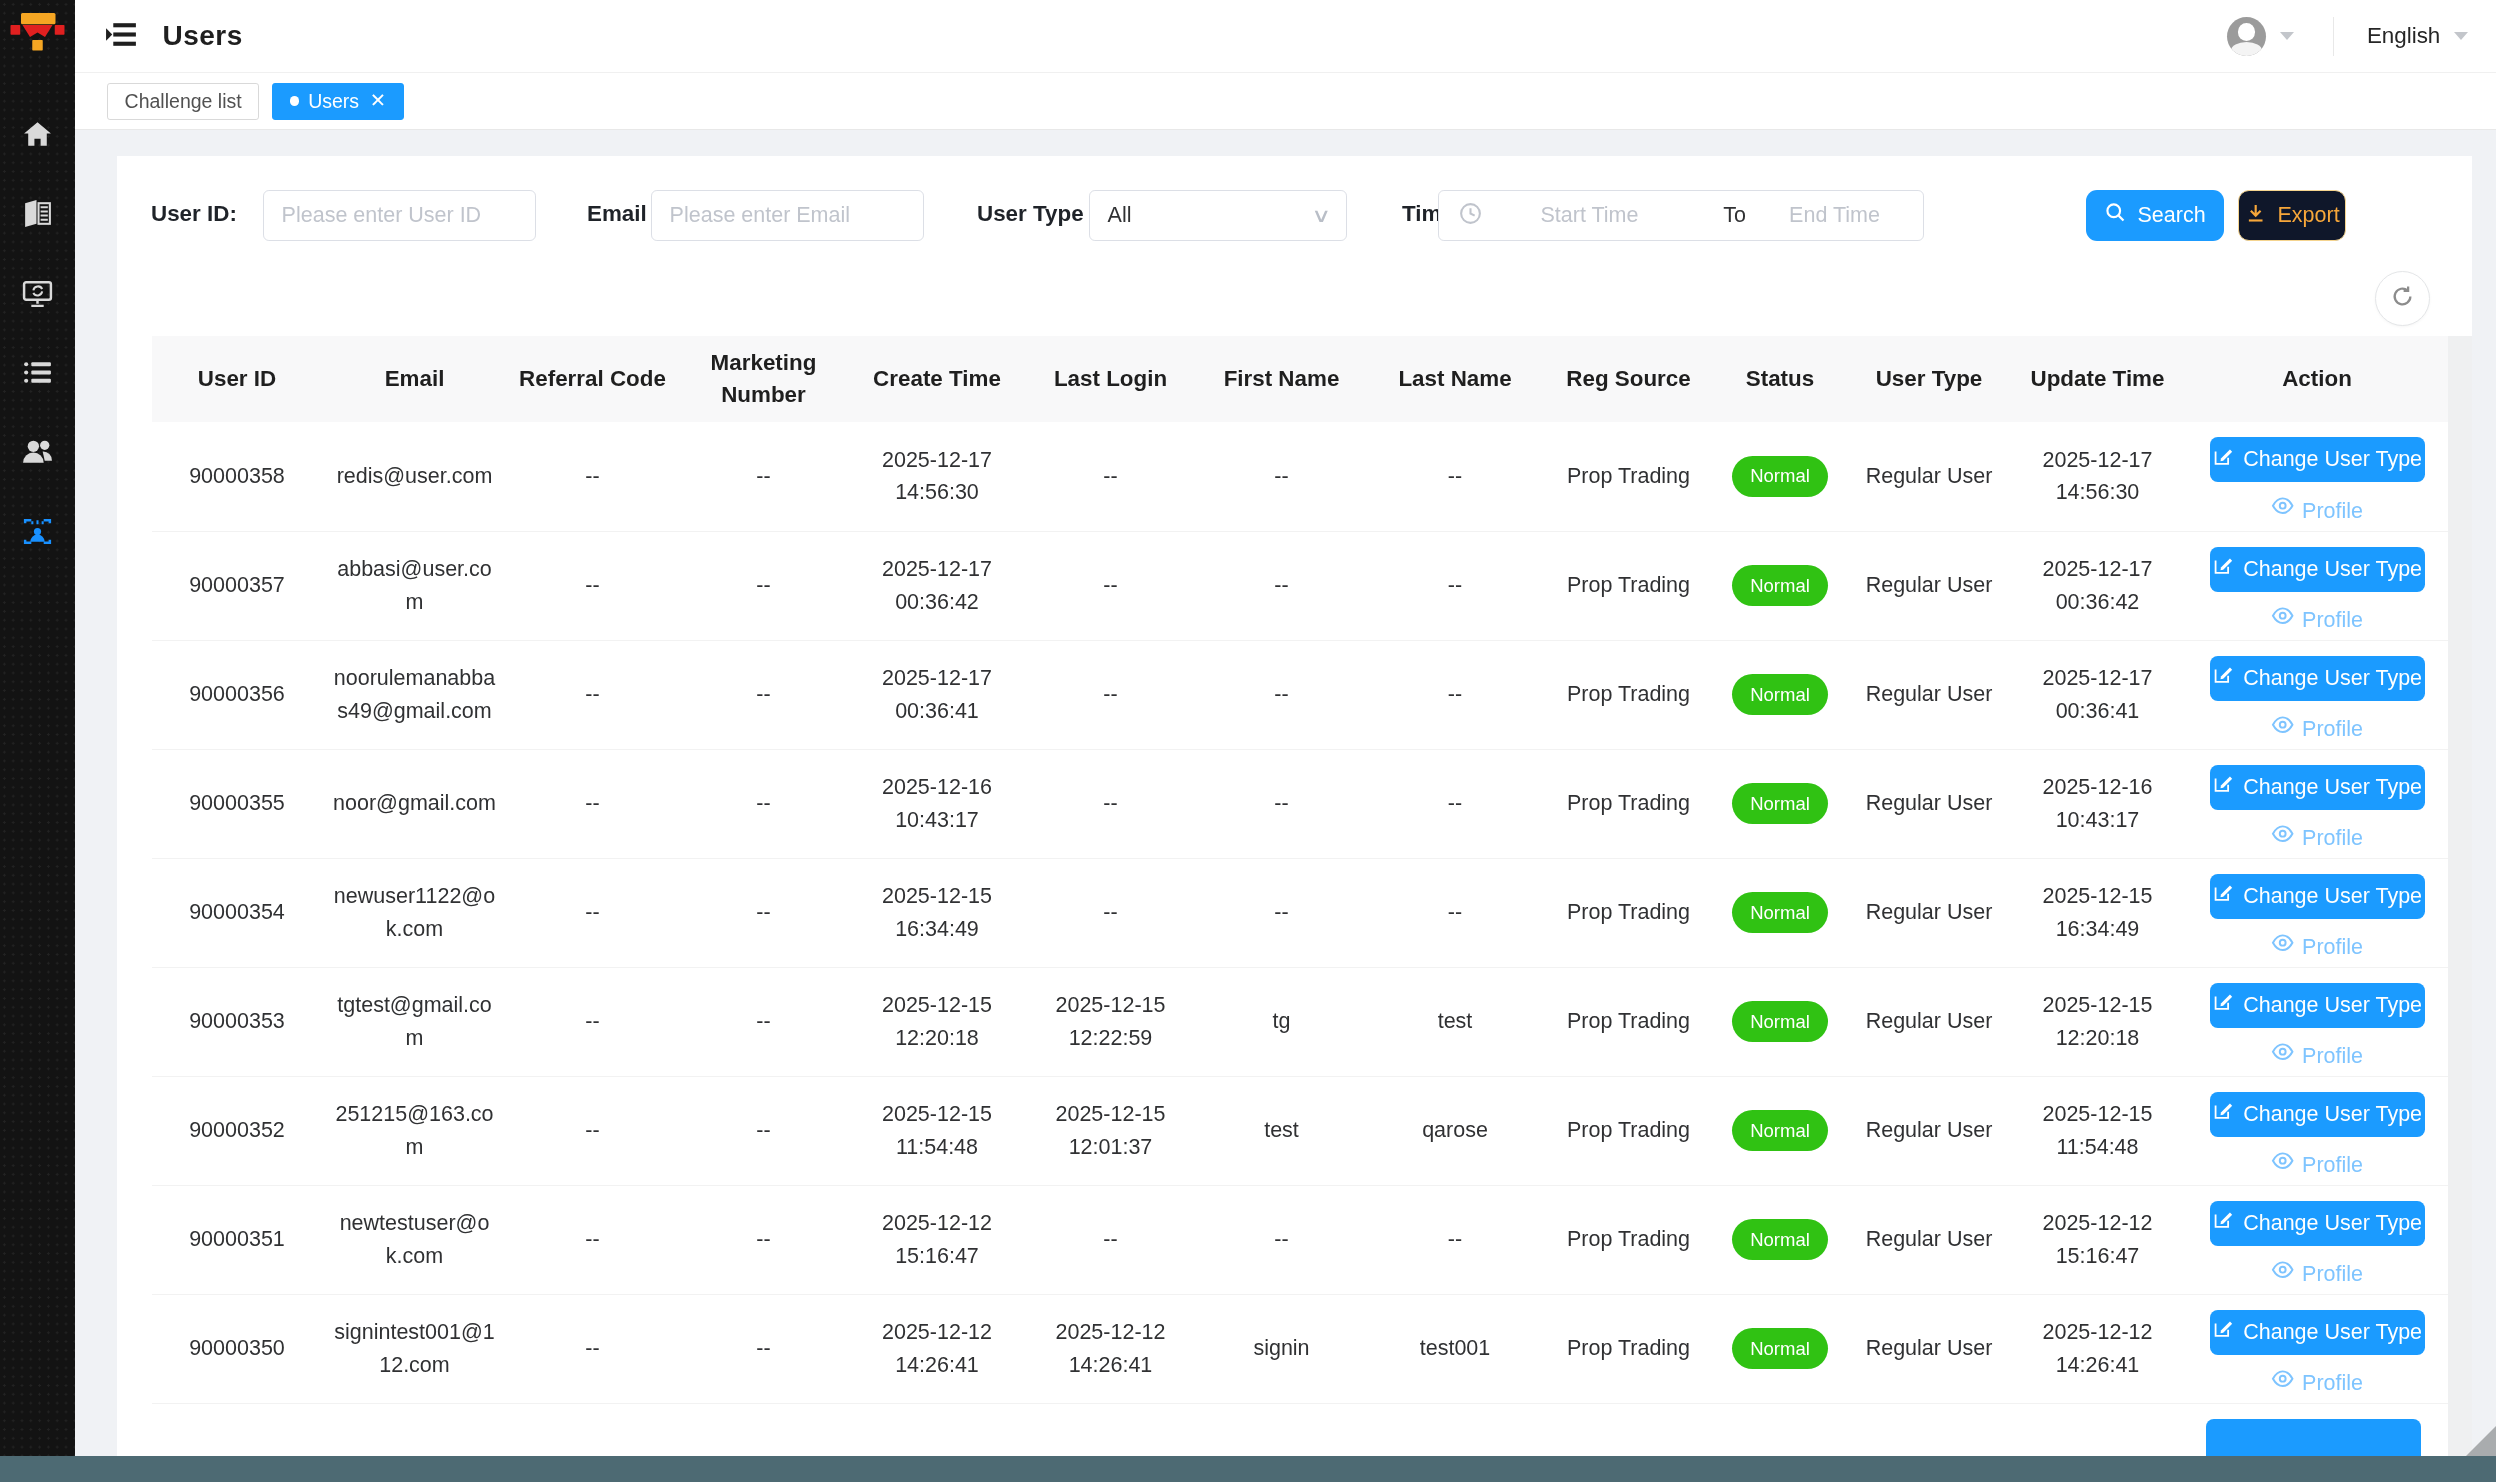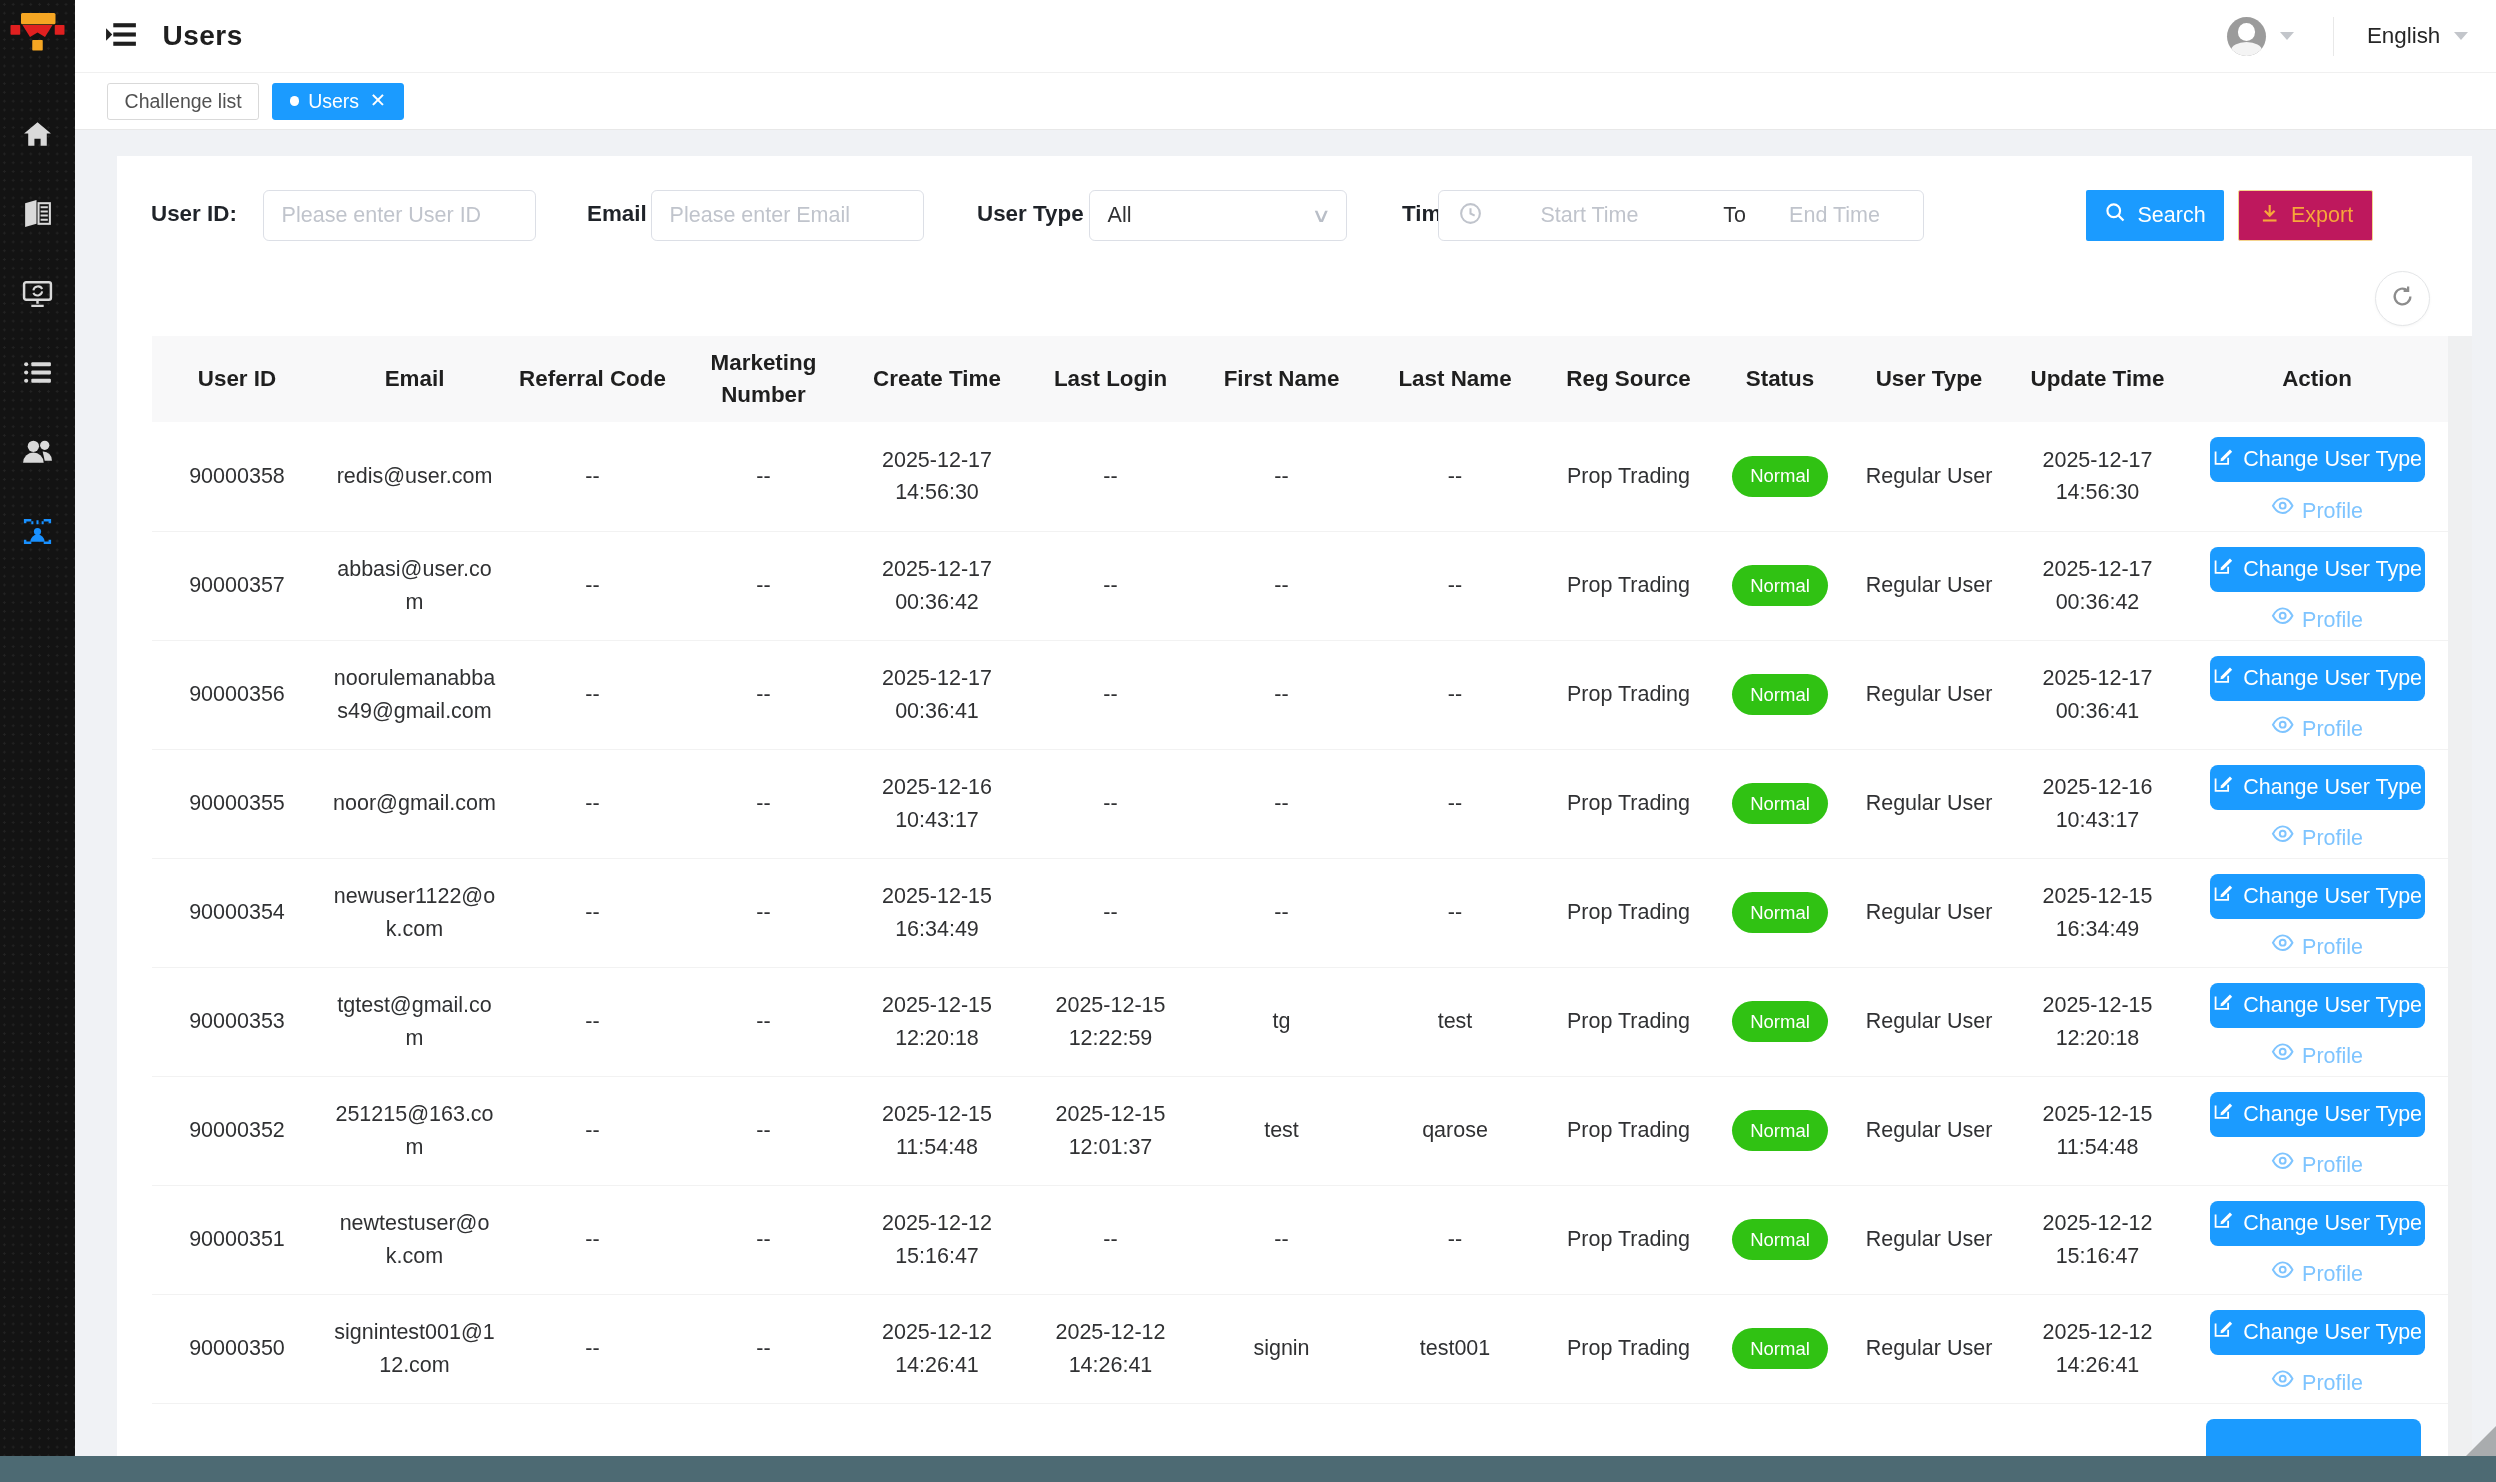--- a/index.html
+++ b/index.html
@@ -52,24 +52,24 @@
              font-family:"Liberation Sans","DejaVu Sans",sans-serif;}
   .f-input::placeholder { color:#c0c4cc; }
   .f-select { position:absolute; top:34px; height:51px; border:1px solid #dcdfe6; border-radius:5.9px; background:#fff;
               display:flex; align-items:center; padding:0 17.6px; font-size:21.5px; color:#303133; cursor:pointer; }
   .f-select .chev { margin-left:auto; color:#b9bec7; font-size:19.5px; transform:scaleX(1.4); }
   .range { position:absolute; top:34px; height:51px; border:1px solid #dcdfe6; border-radius:5.9px; background:#fff;
            display:grid; grid-template-columns:62px 1fr 68px 1fr; align-items:center; cursor:pointer;}
   .range .ph { color:#c0c4cc; font-size:21.5px; text-align:center; }
   .range .to { color:#303133; font-size:21.5px; text-align:right; }
   .clock { justify-self:center; color:#c0c4cc; }
-  .btn { position:absolute; top:34px; height:51px; border-radius:2px; display:flex; align-items:center; justify-content:center;
+  .btn { position:absolute; top:34px; height:51px; border-radius:11px; display:flex; align-items:center; justify-content:center;
          gap:9.8px; font-size:21.5px; cursor:pointer; border:1px solid transparent; font-family:inherit;}
   .btn-search { background:#1b9bff; color:#fff; width:138px; }
-  .btn-export { background:#be185d; color:#f7a73a; border-color:#f5d48f; width:135px; }
+  .btn-export { background:#0f172a; color:#f7a73a; border-color:#f5d48f; width:108px; }
   .refresh-btn { position:absolute; left:2258px; top:115px; width:55px; height:55px; border-radius:50%;
                  border:1px solid #e4e6e8; background:#fff; display:flex; align-items:center; justify-content:center;
                  color:#8c8c8c; cursor:pointer; box-shadow:0 1px 2.9px rgba(0,0,0,0.04); }
 
   
   .tbl-wrap { position:absolute; left:35px; top:180px; width:2296px; }
   table { border-collapse:collapse; table-layout:fixed; width:2296px; }
   thead th { height:86px; background:#f8f8f9; font-size:22.4px; font-weight:600; color:#1f1f1f;
              text-align:center; vertical-align:middle; padding:0 9.8px; line-height:1.45; }
   tbody td { height:109px; font-size:21.5px; color:#303133; text-align:center; vertical-align:middle;

